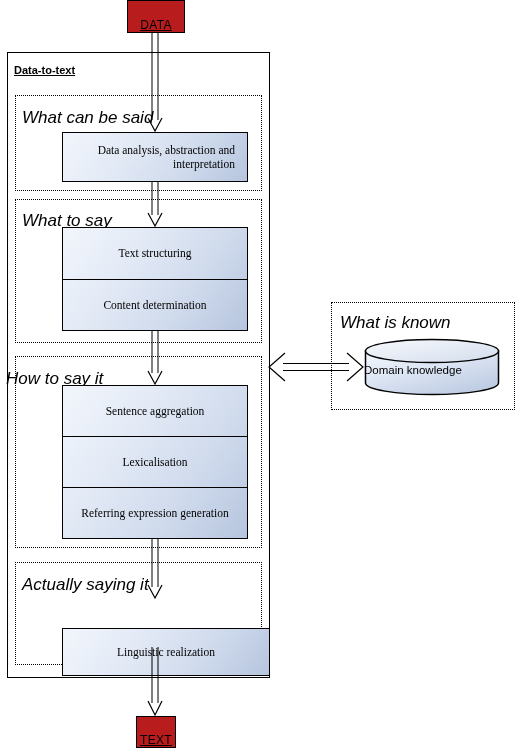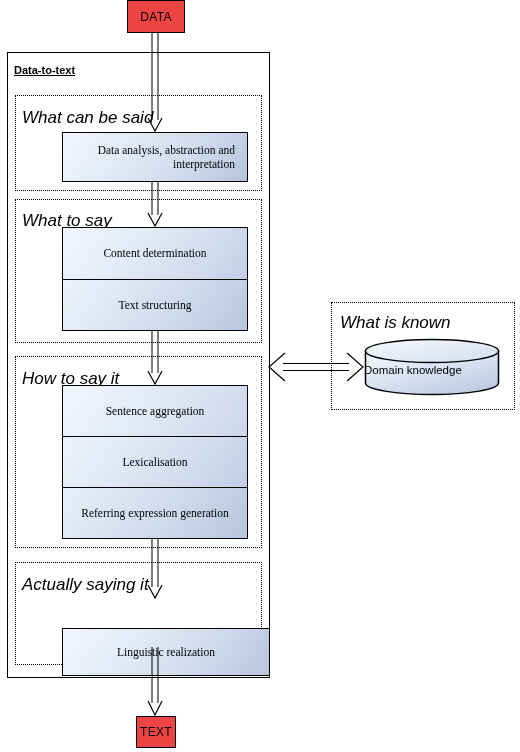--- a/index.html
+++ b/index.html
@@ -16,29 +16,30 @@
     position: relative;
     width: 520px;
     height: 752px;
     background: #ffffff;
     overflow: hidden;
   }
 
   
   .term {
     position: absolute;
-    background: #ef4444;
+    background: #b91c1c;
     border: 1px solid #000;
     box-sizing: border-box;
     display: flex;
-    align-items: center;
+    align-items: flex-end;
     justify-content: center;
     font-size: 12px;
     color: #000;
     letter-spacing: .3px;
+    text-decoration: underline;
   }
 
   
   .solid-box {
     position: absolute;
     border: 1px solid #000;
     box-sizing: border-box;
     background: transparent;
   }
   .solid-box-title {
@@ -122,26 +123,26 @@
 
   <div class="dotted-box" style="left:15px; top:95px; width:247px; height:96px;"></div>
   <div class="group-label" style="left:22px; top:108px;">What can be said</div>
   <div class="proc-stack" style="left:62px; top:132px; width:186px; height:50px;">
     <div class="proc-cell">Data analysis, abstraction and interpretation</div>
   </div>
 
   <div class="dotted-box" style="left:15px; top:199px; width:247px; height:144px;"></div>
   <div class="group-label" style="left:22px; top:211px;">What to say</div>
   <div class="proc-stack" style="left:62px; top:227px; width:186px; height:104px;">
+    <div class="proc-cell">Text structuring</div>
     <div class="proc-cell">Content determination</div>
-    <div class="proc-cell">Text structuring</div>
   </div>
 
   <div class="dotted-box" style="left:15px; top:356px; width:247px; height:192px;"></div>
-  <div class="group-label" style="left:22px; top:369px;">How to say it</div>
+  <div class="group-label" style="left:6px; top:369px;">How to say it</div>
   <div class="proc-stack" style="left:62px; top:385px; width:186px; height:154px;">
     <div class="proc-cell">Sentence aggregation</div>
     <div class="proc-cell">Lexicalisation</div>
     <div class="proc-cell">Referring expression generation</div>
   </div>
 
   <div class="dotted-box" style="left:15px; top:562px; width:247px; height:103px;"></div>
   <div class="group-label" style="left:22px; top:575px;">Actually saying it</div>
   <div class="proc-stack" style="left:62px; top:628px; width:208px; height:48px;">
     <div class="proc-cell">Linguistic realization</div>

